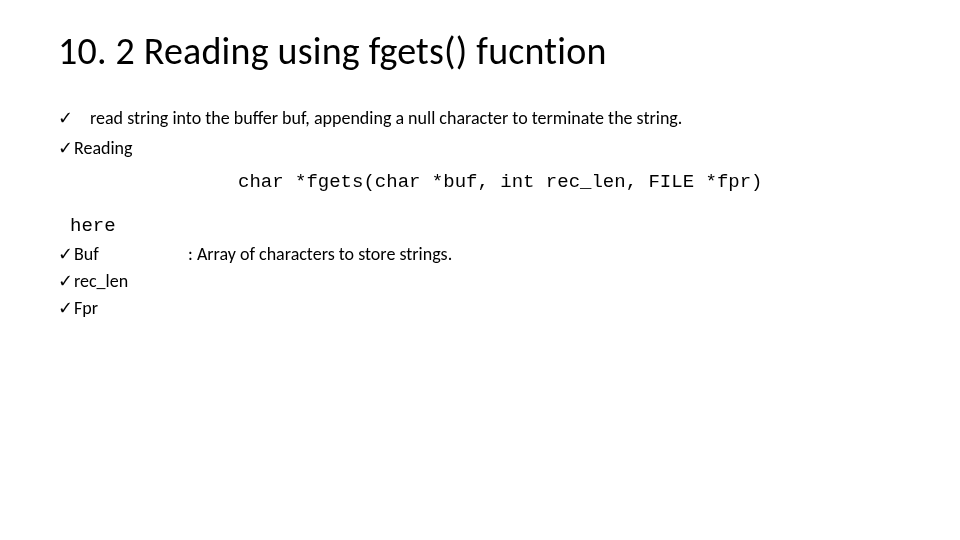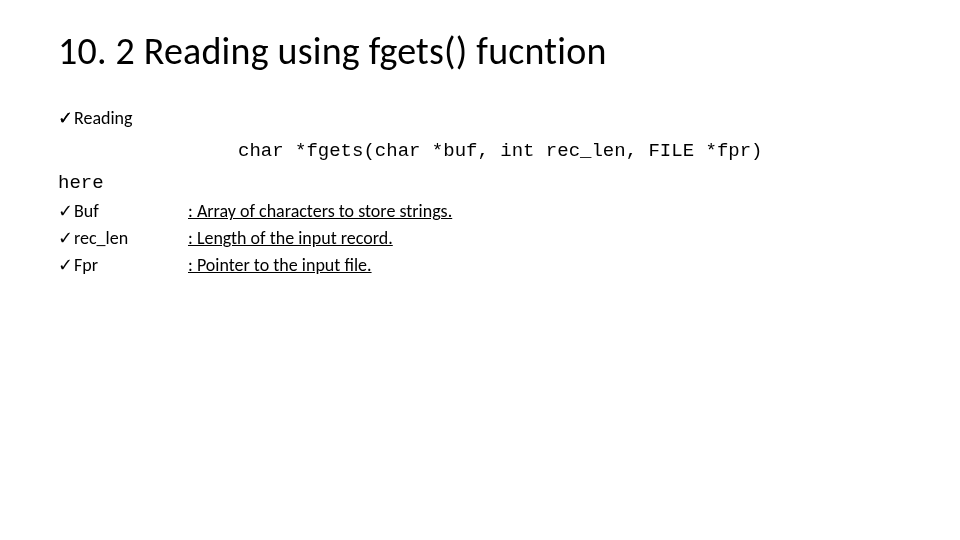--- a/index.html
+++ b/index.html
@@ -35,59 +35,59 @@
     left: 0;
     top: 0;
   }
   .indent-text {
     display: block;
     padding-left: 16px;
   }
   .code-line {
     font-family: "Courier New", monospace;
     font-size: 19px;
-    margin: 10px 0 10px 180px;
+    margin: 10px 0 22px 180px;
     white-space: pre;
   }
   .here {
     font-family: "Courier New", monospace;
     font-size: 19px;
-    margin: 4px 0 4px 0;
+    margin: 4px 0 4px 12px;
   }
   .param-row {
     display: flex;
     font-size: 18px;
     line-height: 1.5;
   }
   .param-term {
     width: 130px;
     position: relative;
     padding-left: 16px;
     box-sizing: border-box;
   }
   .param-term .check {
     position: absolute;
     left: 0;
     top: 0;
   }
   .param-term b { font-weight: 400; }
   .param-desc {
     flex: 1;
-    text-decoration: underline;
   }
 </style>
 </head>
 <body>
 
 <div class="slide">
 
   <h1 class="title">10. 2 Reading using fgets() fucntion</h1>
 
   <div class="bullet">
     <span class="check">✓</span>
+    <span class="indent-text">read string into the buffer buf, appending a null character to terminate the string.</span>
   </div>
 
   <div class="bullet">
     <span class="check">✓</span>
     <span>Reading</span>
   </div>
 
   <div class="code-line">char *fgets(char *buf, int rec_len, FILE *fpr)</div>
 
   <div class="here">here</div>
@@ -98,24 +98,22 @@
       <b>Buf</b>
     </div>
     <div class="param-desc">: Array of characters to store strings.</div>
   </div>
 
   <div class="param-row">
     <div class="param-term">
       <span class="check">✓</span>
       <b>rec_len</b>
     </div>
-    <div class="param-desc">: Length of the input record.</div>
   </div>
 
   <div class="param-row">
     <div class="param-term">
       <span class="check">✓</span>
       <b>Fpr</b>
     </div>
-    <div class="param-desc">: Pointer to the input file.</div>
   </div>
 
 </div>
 
 </body></html>

